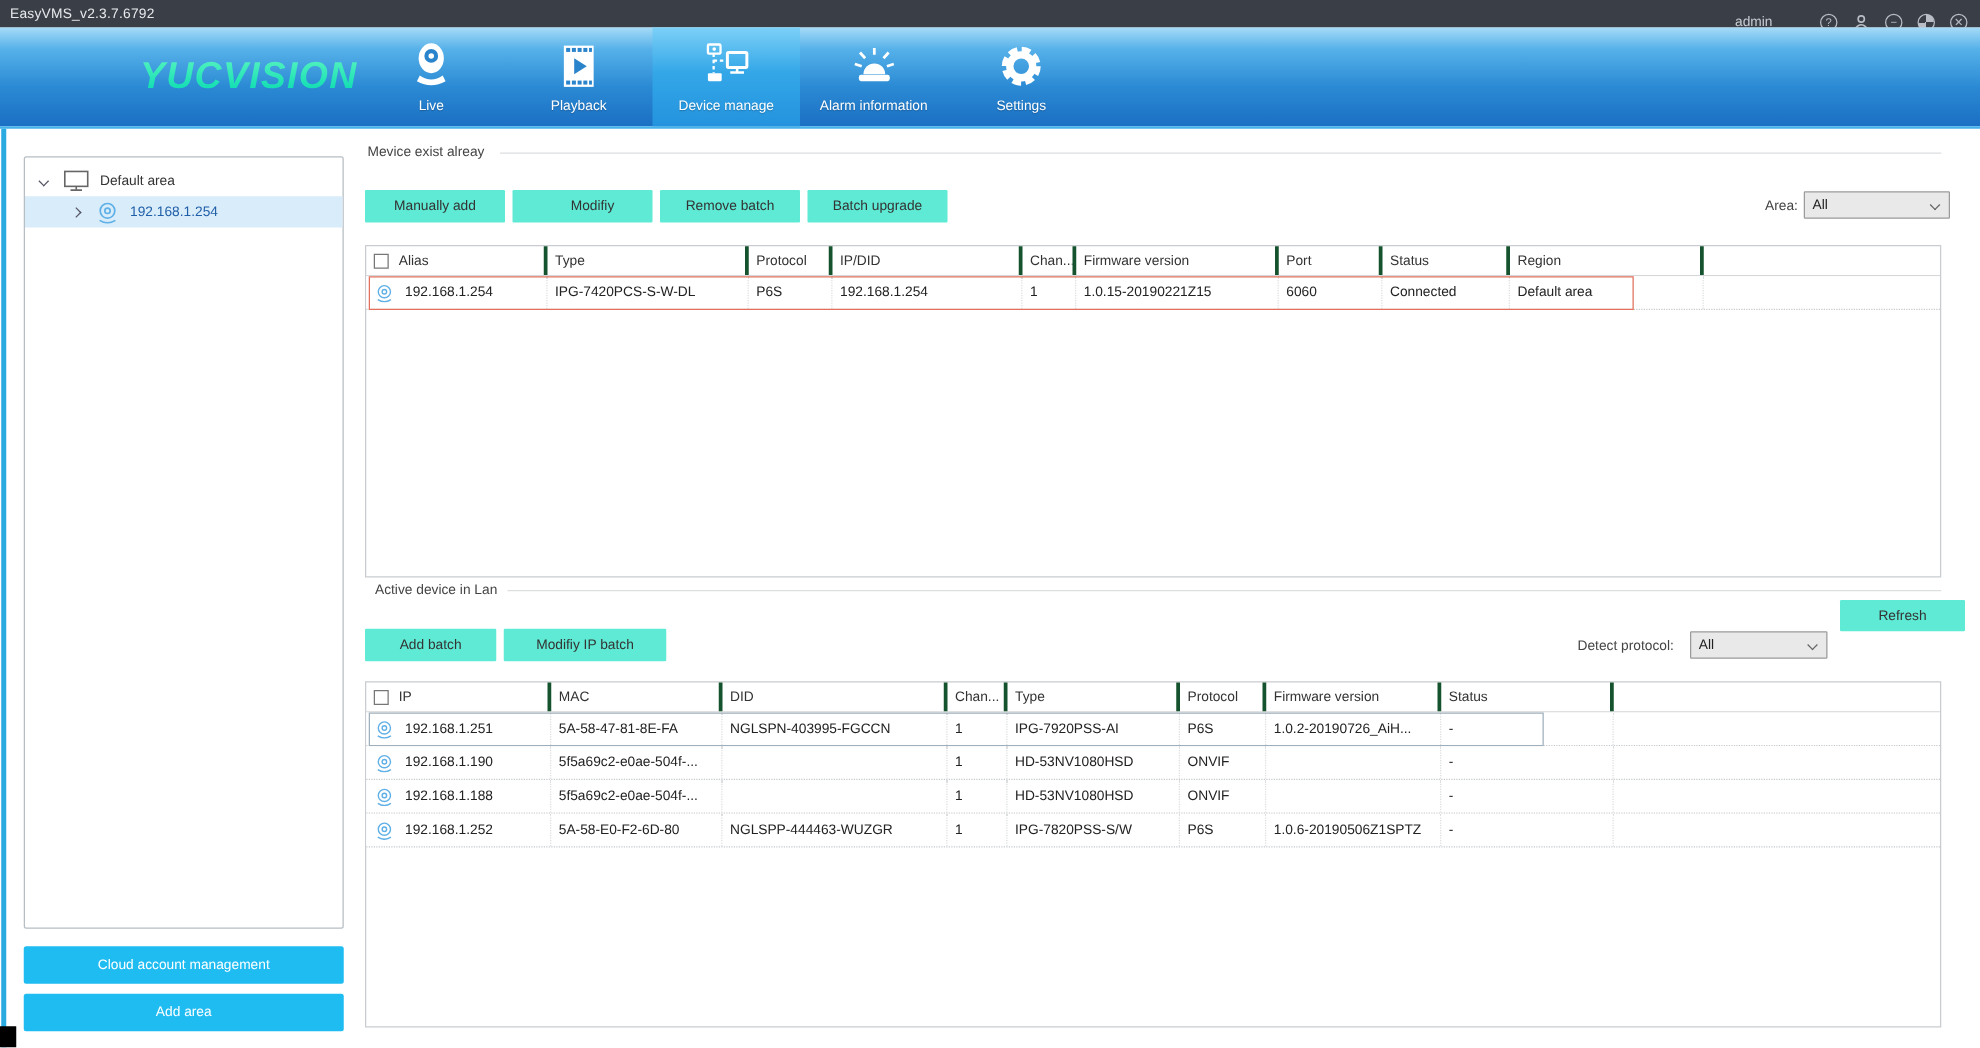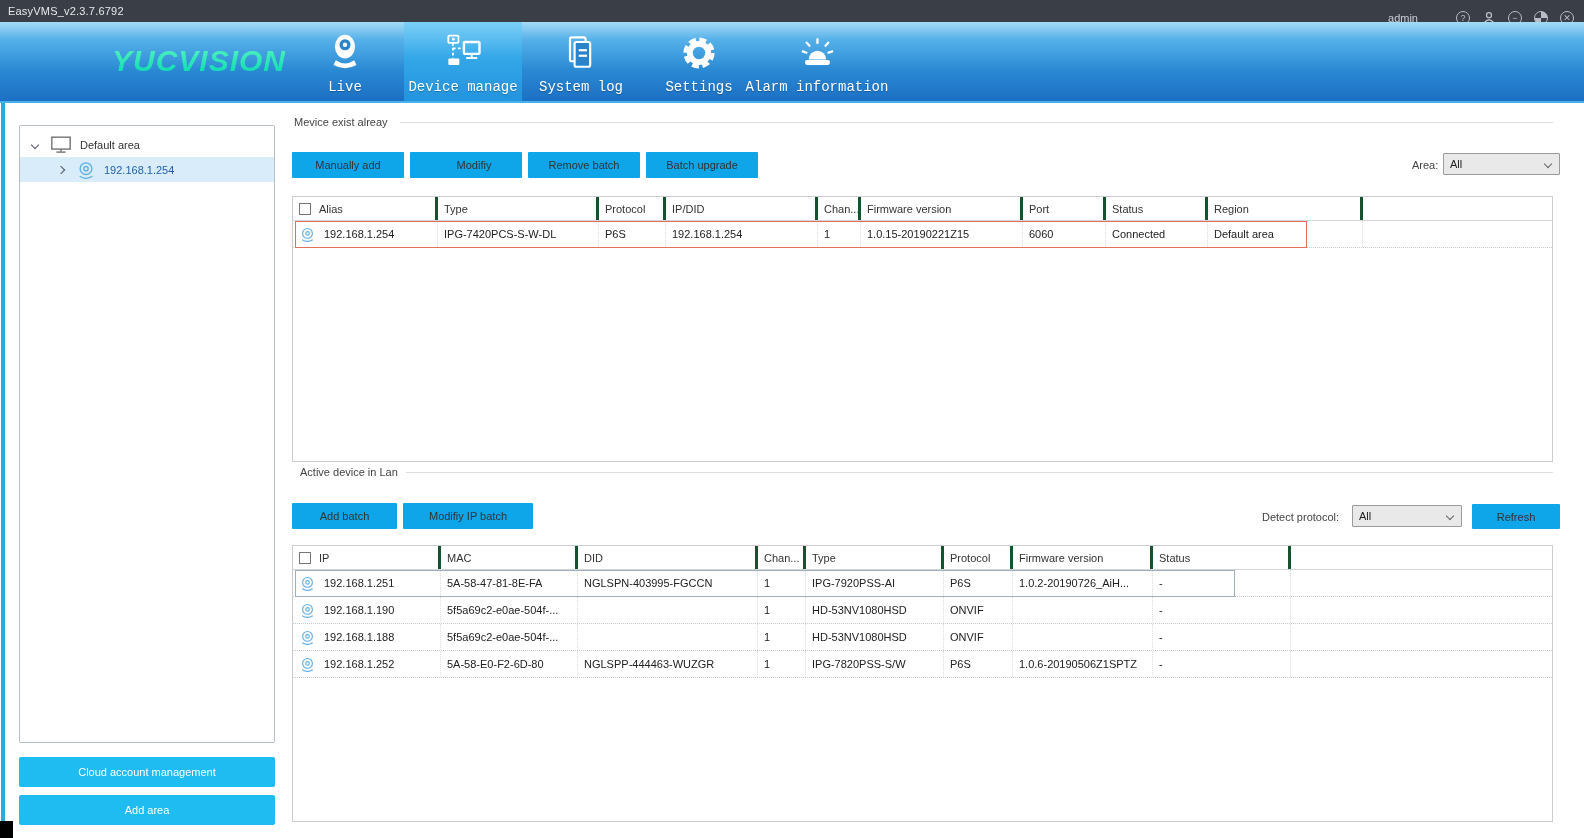--- a/index.html
+++ b/index.html
@@ -19,21 +19,21 @@
   .toolbar { position:absolute; left:0; top:22px; width:1584px; height:81px;
              background:linear-gradient(180deg,#a5dbf7 0%,#56b1e9 22%,#2b8ad4 60%,#1b6fc3 100%);
              border-bottom:2px solid #45b2ec; }
   .logo { position:absolute; left:112px; top:22px; font-size:30px; font-style:italic; font-weight:bold; letter-spacing:1px;
           background:linear-gradient(180deg,#5bf5c0,#00d8b0); -webkit-background-clip:text; background-clip:text; color:transparent;
           -webkit-text-fill-color:transparent; }
   .tabs { position:absolute; left:286px; top:0; height:79px; display:flex; }
   .tab { width:118px; height:79px; display:flex; flex-direction:column; align-items:center; justify-content:flex-start; padding-top:7px; cursor:pointer; }
   .tab.active { background:linear-gradient(180deg,#7cd0f7 0%,#34a7e8 45%,#2393de 100%); }
   .tab .ticon { height:48px; display:flex; align-items:center; justify-content:center; }
-  .tab .tlabel { color:#fff; font-size:14px; margin-top:2px; text-shadow:0 1px 1px rgba(0,0,0,.25); white-space:nowrap;font-family:Liberation Mono, monospace; }
+  .tab .tlabel { color:#fff; font-size:11px; margin-top:2px; text-shadow:0 1px 1px rgba(0,0,0,.25); white-space:nowrap; }
 
   
   .win-left-border { position:absolute; left:1px; top:103px; width:4px; height:735px; background:#29abe2; }
   .black-artifact { position:absolute; left:0; top:821px; width:13px; height:17px; background:#000; }
 
   
   .tree-panel { position:absolute; left:19px; top:125px; width:256px; height:618px; border:1px solid #b6bdc3; border-radius:2px; background:#fff; }
   .tree-row { display:flex; align-items:center; height:25px; font-size:11px; color:#333; }
   .tree-row.root { padding-left:12px; margin-top:6px; }
   .tree-row.child { padding-left:38px; background:#d9ecfa; color:#1f5fa8; }
@@ -44,21 +44,21 @@
 
   .side-btn { position:absolute; left:19px; width:256px; height:30px; background:#1fbcf2; border:none; border-radius:2px;
               color:#fff; font-size:11px; font-family:inherit; cursor:pointer; }
   .side-btn.cloud { top:757px; }
   .side-btn.addarea { top:795px; }
 
   
   .group-label { position:absolute; font-size:11px; color:#444; background:#fff; padding-right:8px; z-index:2; }
   .group-line { position:absolute; border-top:1px solid #dcdee0; z-index:1; }
 
-  .gray-btn { position:absolute; height:26px; background:#0ea5e9; border:none; border-radius:1px; color:#333;
+  .gray-btn { position:absolute; height:26px; background:#5eead4; border:none; border-radius:1px; color:#333;
               font-size:11px; font-family:inherit; cursor:pointer; }
 
   .combo { position:absolute; height:22px; background:#e9e9e9; border:1px solid #9b9b9b; border-radius:1px;
            display:flex; align-items:center; font-size:11px; color:#222; padding:0 6px; cursor:pointer; }
   .combo .cval { flex:1; }
   .combo .chev { border-color:#666; margin-right:2px; }
   .combo-label { position:absolute; font-size:11px; color:#444; }
 
   
   .tbl { position:absolute; border:1px solid #c9ccd0; background:#fff; }
@@ -108,73 +108,83 @@
         <svg width="44" height="44" viewBox="0 0 48 48">
           <ellipse cx="24" cy="17" rx="11" ry="13" fill="#fff"></ellipse>
           <circle cx="24" cy="15" r="6" fill="#2a84cc"></circle>
           <circle cx="24" cy="15" r="2.4" fill="#fff"></circle>
           <path d="M14 32 q10 7 20 0 l2.5 5 q-12.5 7 -25 0 z" fill="#fff"></path>
         </svg>
       </span>
       <span class="tlabel">Live</span>
     </div>
 
+    <div class="tab">
+      <span class="ticon">
+        <svg width="44" height="44" viewBox="0 0 48 48">
+          <rect x="11" y="6" width="26" height="36" fill="#fff"></rect>
+          <g fill="#2a84cc">
+            <rect x="13" y="8" width="3.5" height="3.5"></rect>
+              <rect x="18" y="8" width="3.5" height="3.5"></rect>
+              <rect x="23" y="8" width="3.5" height="3.5"></rect>
+              <rect x="28" y="8" width="3.5" height="3.5"></rect>
+              <rect x="33" y="8" width="2.5" height="3.5"></rect>
+            <rect x="13" y="36.5" width="3.5" height="3.5"></rect>
+              <rect x="18" y="36.5" width="3.5" height="3.5"></rect>
+              <rect x="23" y="36.5" width="3.5" height="3.5"></rect>
+              <rect x="28" y="36.5" width="3.5" height="3.5"></rect>
+              <rect x="33" y="36.5" width="2.5" height="3.5"></rect>
+          </g>
+          <polygon points="20,17 31,24 20,31" fill="#2a84cc"></polygon>
+        </svg>
+      </span>
+      <span class="tlabel">Playback</span>
+    </div>
 
 
     <div class="tab active">
       <span class="ticon">
         <svg width="44" height="44" viewBox="0 0 48 48">
           <rect x="8" y="5" width="11" height="8" rx="1" fill="none" stroke="#fff" stroke-width="2"></rect>
           <circle cx="13.5" cy="9" r="1.6" fill="#fff"></circle>
           <line x1="13" y1="13" x2="13" y2="30" stroke="#fff" stroke-width="2" stroke-dasharray="3 2.4"></line>
           <rect x="8" y="30" width="12" height="7" rx="1" fill="#fff"></rect>
           <line x1="13" y1="19" x2="25" y2="19" stroke="#fff" stroke-width="2" stroke-dasharray="3 2.4"></line>
           <rect x="25" y="12" width="17" height="13" rx="1" fill="none" stroke="#fff" stroke-width="2.6"></rect>
           <line x1="33.5" y1="25" x2="33.5" y2="29" stroke="#fff" stroke-width="2.2"></line>
           <line x1="27.5" y1="29.5" x2="39.5" y2="29.5" stroke="#fff" stroke-width="2.2"></line>
         </svg>
       </span>
       <span class="tlabel">Device manage</span>
     </div>
 
-    <div class="tab">
-      <span class="ticon">
-        <svg width="44" height="44" viewBox="0 0 48 48">
-          <rect x="12" y="7" width="17" height="26" rx="2" fill="none" stroke="#fff" stroke-width="2.4"></rect>
-          <rect x="17" y="12" width="17" height="27" rx="2" fill="#2a84cc" stroke="#fff" stroke-width="2.4"></rect>
-          <line x1="21.5" y1="21" x2="30.5" y2="21" stroke="#fff" stroke-width="2.4"></line>
-          <line x1="21.5" y1="27" x2="30.5" y2="27" stroke="#fff" stroke-width="2.4"></line>
-        </svg>
-      </span>
-      <span class="tlabel">System log</span>
-    </div>
-
-    <div class="tab">
-      <span class="ticon">
-        <svg width="44" height="44" viewBox="0 0 48 48">
-          <circle cx="24" cy="24" r="13.5" fill="none" stroke="#fff" stroke-width="7" stroke-dasharray="7 3.6"></circle>
-          <circle cx="24" cy="24" r="10" fill="none" stroke="#fff" stroke-width="6.4"></circle>
-        </svg>
-      </span>
-      <span class="tlabel">Settings</span>
-    </div>
 
     <div class="tab">
       <span class="ticon">
         <svg width="44" height="44" viewBox="0 0 48 48">
           <path d="M15 31 a9.5 9.5 0 0 1 19 0 z" fill="#fff"></path>
           <rect x="11" y="31.5" width="27" height="5.5" rx="2" fill="#fff"></rect>
           <line x1="24.5" y1="8" x2="24.5" y2="14" stroke="#fff" stroke-width="2.4"></line>
           <line x1="12" y1="12" x2="16.5" y2="17" stroke="#fff" stroke-width="2.4"></line>
           <line x1="37" y1="12" x2="32.5" y2="17" stroke="#fff" stroke-width="2.4"></line>
           <line x1="7.5" y1="22" x2="13.5" y2="24" stroke="#fff" stroke-width="2.4"></line>
           <line x1="41.5" y1="22" x2="35.5" y2="24" stroke="#fff" stroke-width="2.4"></line>
         </svg>
       </span>
       <span class="tlabel">Alarm information</span>
+    </div>
+
+    <div class="tab">
+      <span class="ticon">
+        <svg width="44" height="44" viewBox="0 0 48 48">
+          <circle cx="24" cy="24" r="13.5" fill="none" stroke="#fff" stroke-width="7" stroke-dasharray="7 3.6"></circle>
+          <circle cx="24" cy="24" r="10" fill="none" stroke="#fff" stroke-width="6.4"></circle>
+        </svg>
+      </span>
+      <span class="tlabel">Settings</span>
     </div>
 
   </div>
 </div>
 
 <div class="win-left-border"></div>
 <div class="black-artifact"></div>
 
 <div class="tree-panel">
   <div class="tree-row root">
@@ -266,21 +276,21 @@
 <span class="group-line" style="left:402px; top:472px; width:1151px;"></span>
 
 <button class="gray-btn" style="left:292px; top:503px; width:105px;">Add batch</button>
 <button class="gray-btn" style="left:403px; top:503px; width:130px;">Modifiy IP batch</button>
 
 <span class="combo-label" style="left:1262px; top:511px;">Detect protocol:</span>
 <div class="combo" style="left:1352px; top:505px; width:110px;">
   <span class="cval">All</span>
   <span class="chev down"></span>
 </div>
-<button class="gray-btn" style="left:1472px; top:504px; width:88px; height:25px;">Refresh</button>
+<button class="gray-btn" style="left:1472px; top:480px; width:100px; height:25px;">Refresh</button>
 
 <div class="tbl t2" style="left:292px; top:545px; width:1261px; height:277px;">
   <div class="thead">
     <div class="hcell cw0">
         <span class="checkbox"></span>
         <span>IP</span>
       </div>
     <div class="hcell cw1">MAC</div>
     <div class="hcell cw2">DID</div>
     <div class="hcell cw3">Chan...</div>

